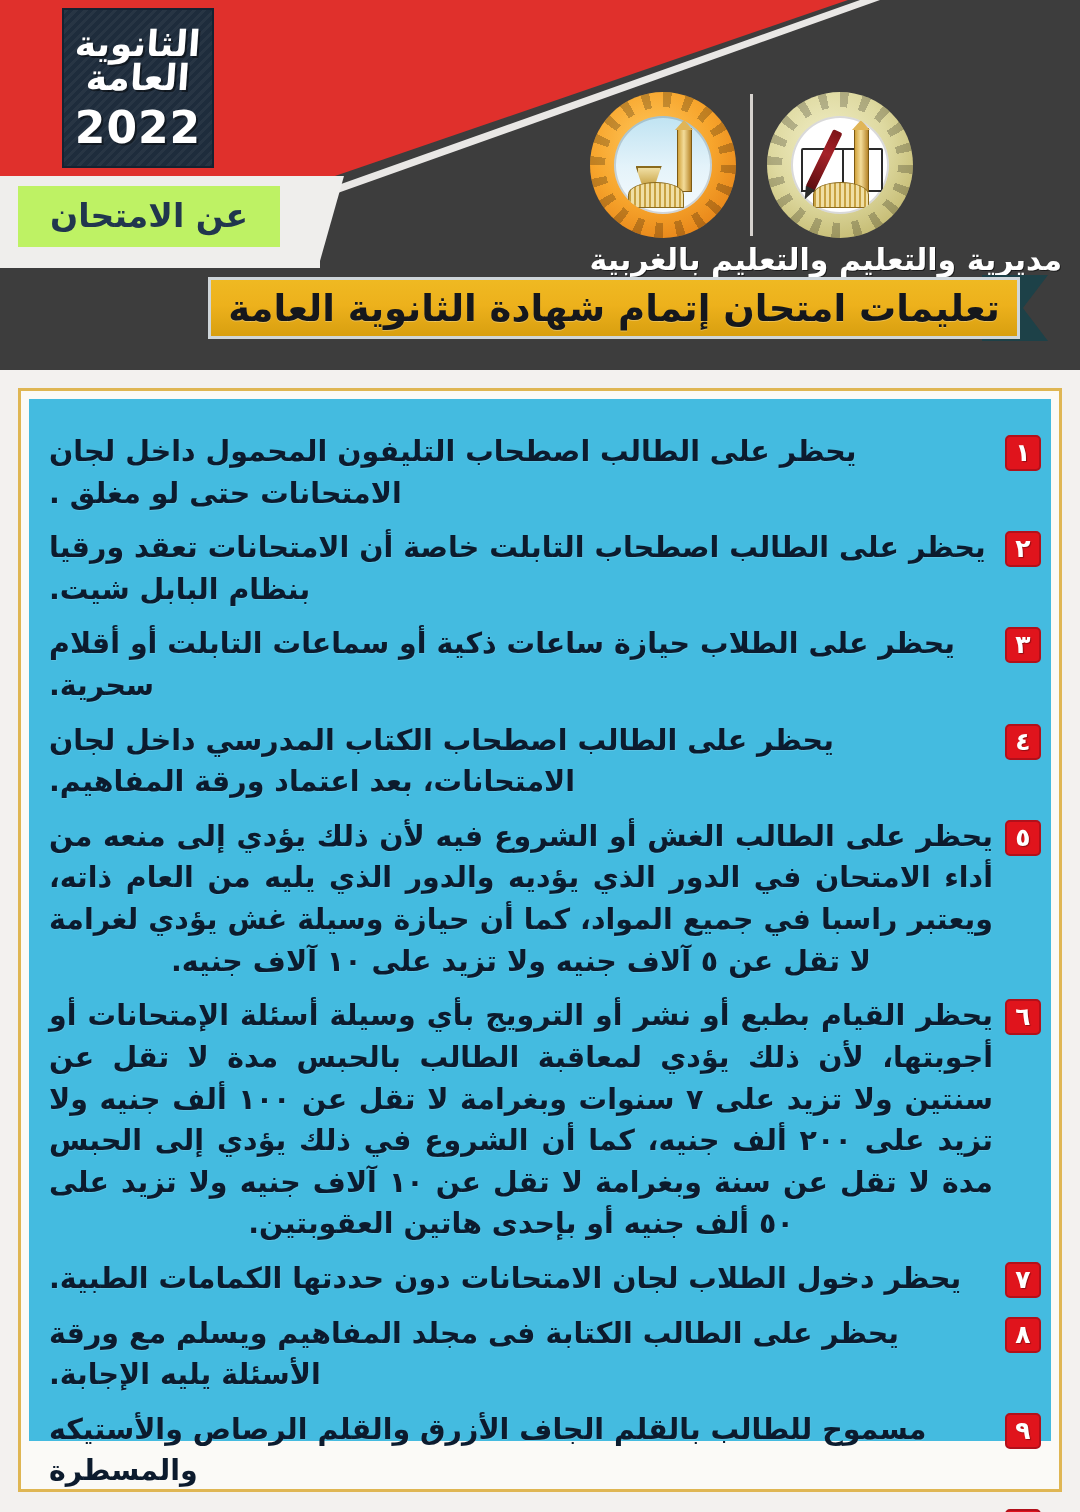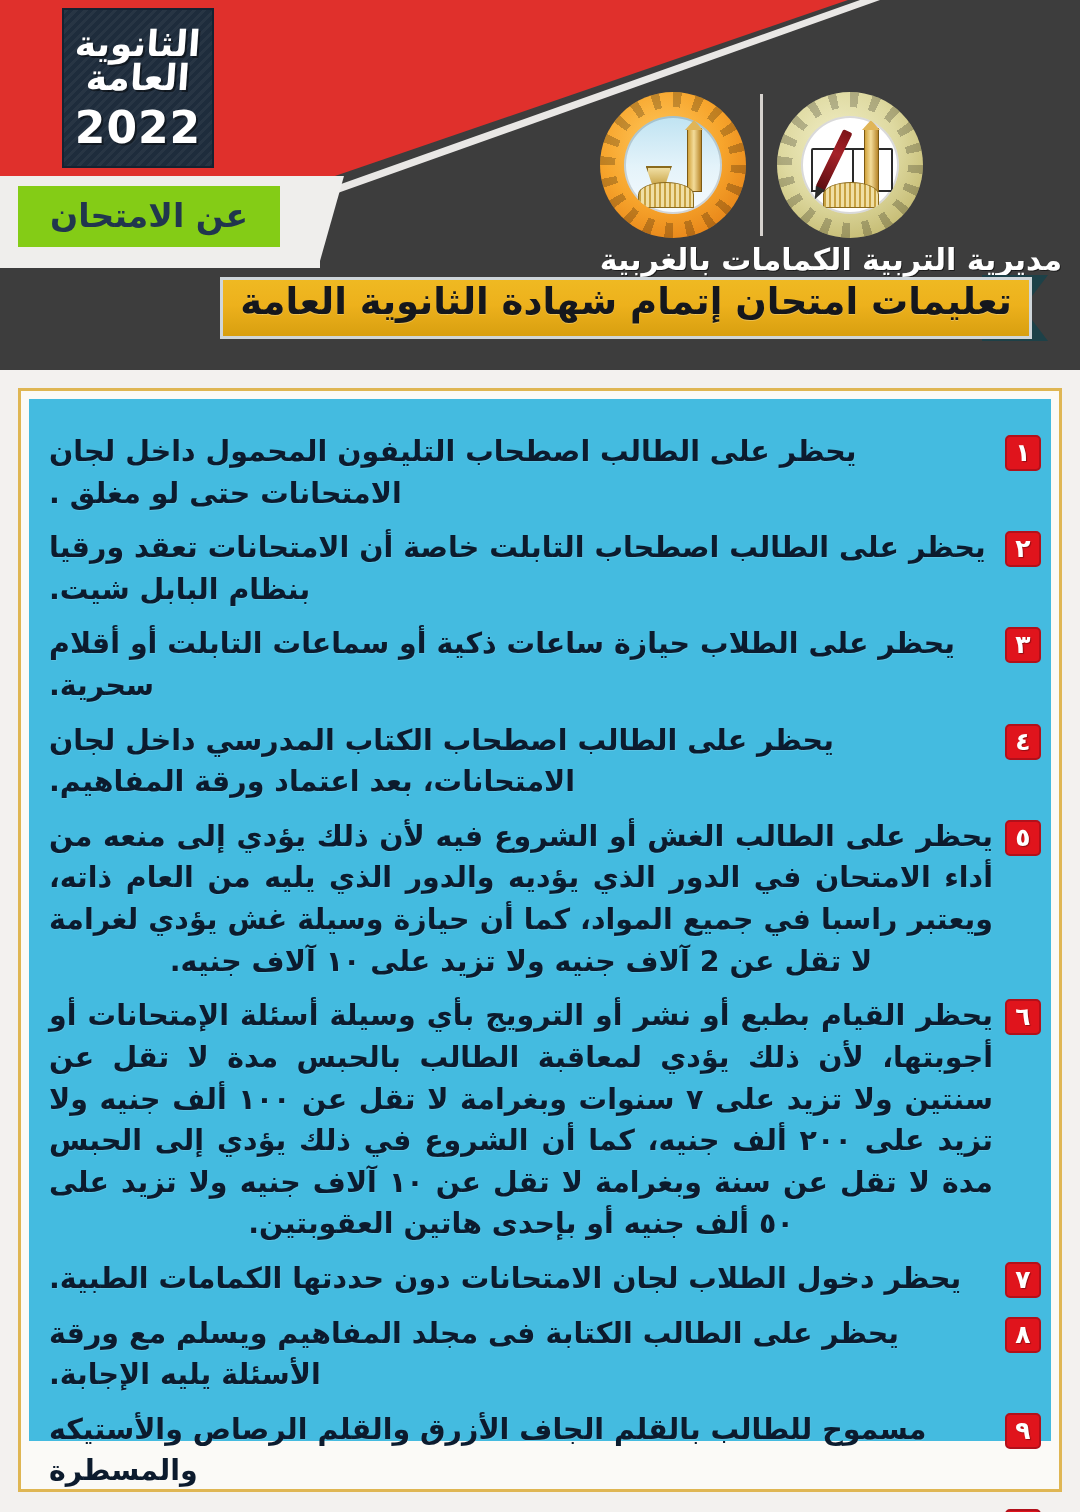--- a/index.html
+++ b/index.html
@@ -110,21 +110,21 @@
     margin-top: 11px;
     text-shadow: 2px 2px 0 rgba(0,0,0,.45);
   }
 
   
   .exam-tab {
     position: absolute;
     left: 18px; top: 186px;
     min-width: 262px;
     padding: 10px 26px 12px;
-    background: #84cc16;
+    background: #bef264;
     color: #21364e;
     font-size: 33px;
     font-weight: bold;
     text-align: center;
     box-sizing: border-box;
   }
 
   
   .ministry-block {
     position: absolute;
@@ -284,22 +284,22 @@
   }
   .title-ribbon {
     position: absolute;
     left: 0; top: 0;
     width: 812px;
     height: 62px;
     background: linear-gradient(#efb922 0%, #edb11c 45%, #d89f10 100%);
     border: 3px solid #cfd6da;
     box-sizing: border-box;
     display: flex;
+    align-items: center;
     justify-content: center;
-    margin-left: 12px;
   }
   .title-ribbon span {
     color: #15171c;
     font-size: 37px;
     font-weight: bold;
     letter-spacing: 0px;
     white-space: nowrap;
     text-shadow: 0 1px 0 rgba(255,255,255,.25);
   }
 
@@ -405,21 +405,21 @@
         <div class="gear gear-left">
           <div class="teeth"></div>
           <div class="disc">
             <div class="book"></div>
             <div class="pen"></div>
             <div class="obelisk"></div>
             <div class="fan fan-left"></div>
           </div>
         </div>
       </div>
-      <div class="ministry-name">مديرية التربية الكمامات بالغربية</div>
+      <div class="ministry-name">مديرية والتعليم والتعليم بالغربية</div>
     </div>
 
     <div class="title-ribbon-wrap">
       <div class="ribbon-tail"></div>
       <div class="title-ribbon">
         <span>تعليمات امتحان إتمام شهادة الثانوية العامة</span>
       </div>
     </div>
   </div>
 
@@ -442,21 +442,21 @@
           <div class="rule-text">يحظر على الطلاب حيازة ساعات ذكية أو سماعات التابلت أو أقلام سحرية.</div>
         </li>
 
         <li class="rule">
           <div class="rule-num">٤</div>
           <div class="rule-text">يحظر على الطالب اصطحاب الكتاب المدرسي داخل لجان الامتحانات، بعد اعتماد ورقة المفاهيم.</div>
         </li>
 
         <li class="rule">
           <div class="rule-num">٥</div>
-          <div class="rule-text justify">يحظر على الطالب الغش أو الشروع فيه لأن ذلك يؤدي إلى منعه من أداء الامتحان في الدور الذي يؤديه والدور الذي يليه من العام ذاته، ويعتبر راسبا في جميع المواد، كما أن حيازة وسيلة غش يؤدي لغرامة لا تقل عن 2 آلاف جنيه ولا تزيد على ١٠ آلاف جنيه.</div>
+          <div class="rule-text justify">يحظر على الطالب الغش أو الشروع فيه لأن ذلك يؤدي إلى منعه من أداء الامتحان في الدور الذي يؤديه والدور الذي يليه من العام ذاته، ويعتبر راسبا في جميع المواد، كما أن حيازة وسيلة غش يؤدي لغرامة لا تقل عن ٥ آلاف جنيه ولا تزيد على ١٠ آلاف جنيه.</div>
         </li>
 
         <li class="rule">
           <div class="rule-num">٦</div>
           <div class="rule-text justify">يحظر القيام بطبع أو نشر أو الترويج بأي وسيلة أسئلة الإمتحانات أو أجوبتها، لأن ذلك يؤدي لمعاقبة الطالب بالحبس مدة لا تقل عن سنتين ولا تزيد على ٧ سنوات وبغرامة لا تقل عن ١٠٠ ألف جنيه ولا تزيد على ٢٠٠ ألف جنيه، كما أن الشروع في ذلك يؤدي إلى الحبس مدة لا تقل عن سنة وبغرامة لا تقل عن ١٠ آلاف جنيه ولا تزيد على ٥٠ ألف جنيه أو بإحدى هاتين العقوبتين.</div>
         </li>
 
         <li class="rule">
           <div class="rule-num">٧</div>
           <div class="rule-text">يحظر دخول الطلاب لجان الامتحانات دون حددتها الكمامات الطبية.</div>

